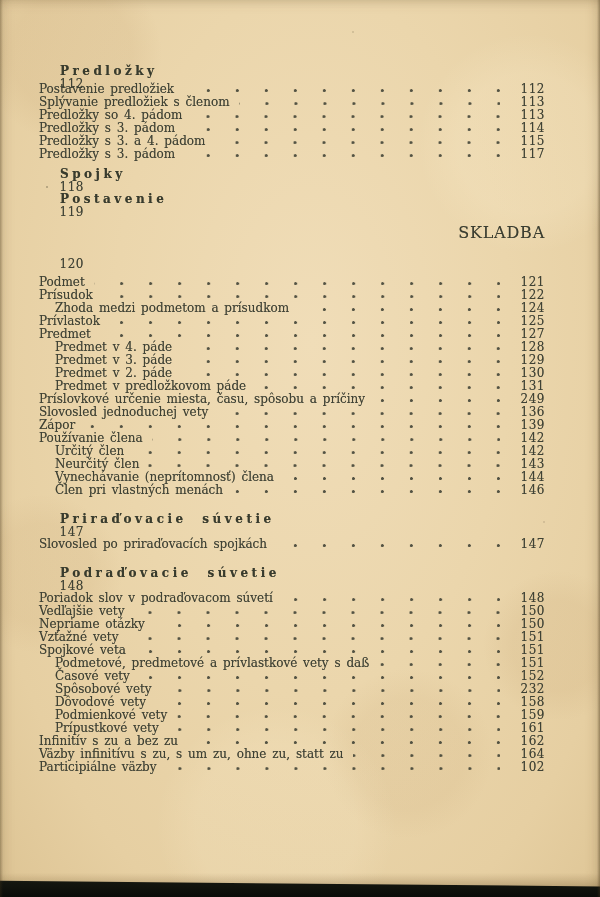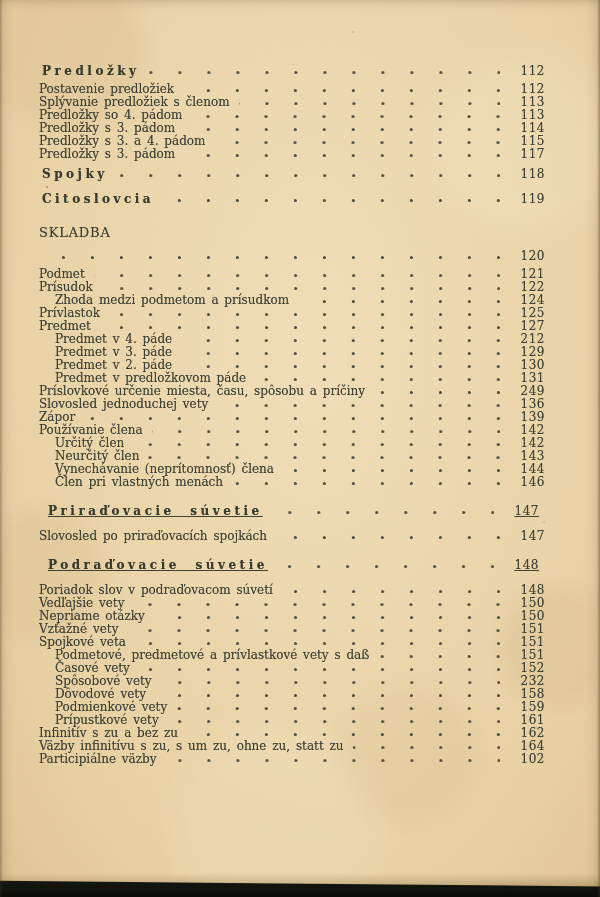--- a/index.html
+++ b/index.html
@@ -41,27 +41,28 @@
     display:flex;align-items:baseline;
     height:13px;line-height:13px;font-size:12px;
     white-space:nowrap;word-spacing:2px;
     text-shadow:0 0 .5px rgba(63,66,53,.55);
   }
   .row .label{flex:0 0 auto;}
   .row.sub .label{padding-left:16px;}
   .row.chapter{
     font-weight:bold;
     margin:7px 0 5px;
+    flex-direction:column;
   }
   .row.chapter .label{letter-spacing:3.5px;word-spacing:8px;color:#383b2d;padding-left:3px;}
-  .row.chapter-spaced{margin:16px 6px 12px;text-decoration:underline;}
+  .row.chapter-spaced{margin:16px 0 12px;}
   .part{
-    text-align:left;height:13px;line-height:13px;
-    font-size:13px;letter-spacing:.8px;word-spacing:2px;
-    margin:15px 0 4px;color:#3b3e31;
+    text-align:right;height:13px;line-height:13px;
+    font-size:16px;letter-spacing:.8px;word-spacing:2px;
+    margin:15px 0 12px;color:#3b3e31;
     text-shadow:0 0 .5px rgba(63,66,53,.5);
   }
   .leader{
     flex:1 1 auto;height:5px;min-width:18px;
     margin:0 0 0 9px;
     background-image:radial-gradient(circle at 1.4px 2.6px, rgba(62,64,52,.88) 1.15px, rgba(62,64,52,0) 1.75px);
     background-size:29px 5px;background-repeat:repeat-x;
     background-position:right 3px center;
   }
   .pagenum{
@@ -126,21 +127,21 @@
         <span class="label">Predložky s 3. pádom</span>
         <span class="leader"></span>
         <span class="pagenum">117</span>
       </div>
       <div class="row chapter">
         <span class="label">Spojky</span>
         <span class="leader"></span>
         <span class="pagenum">118</span>
       </div>
       <div class="row chapter">
-        <span class="label">Citoslovcia</span>
+        <span class="label">Postavenie</span>
         <span class="leader"></span>
         <span class="pagenum">119</span>
       </div>
       <div class="part">SKLADBA</div>
       <div class="row chapter">
         <span class="leader"></span>
         <span class="pagenum">120</span>
       </div>
       <div class="row item">
         <span class="label">Podmet</span>
@@ -163,21 +164,21 @@
         <span class="pagenum">125</span>
       </div>
       <div class="row item">
         <span class="label">Predmet</span>
         <span class="leader"></span>
         <span class="pagenum">127</span>
       </div>
       <div class="row sub">
         <span class="label">Predmet v 4. páde</span>
         <span class="leader"></span>
-        <span class="pagenum">212</span>
+        <span class="pagenum">128</span>
       </div>
       <div class="row sub">
         <span class="label">Predmet v 3. páde</span>
         <span class="leader"></span>
         <span class="pagenum">129</span>
       </div>
       <div class="row sub">
         <span class="label">Predmet v 2. páde</span>
         <span class="leader"></span>
         <span class="pagenum">130</span>

